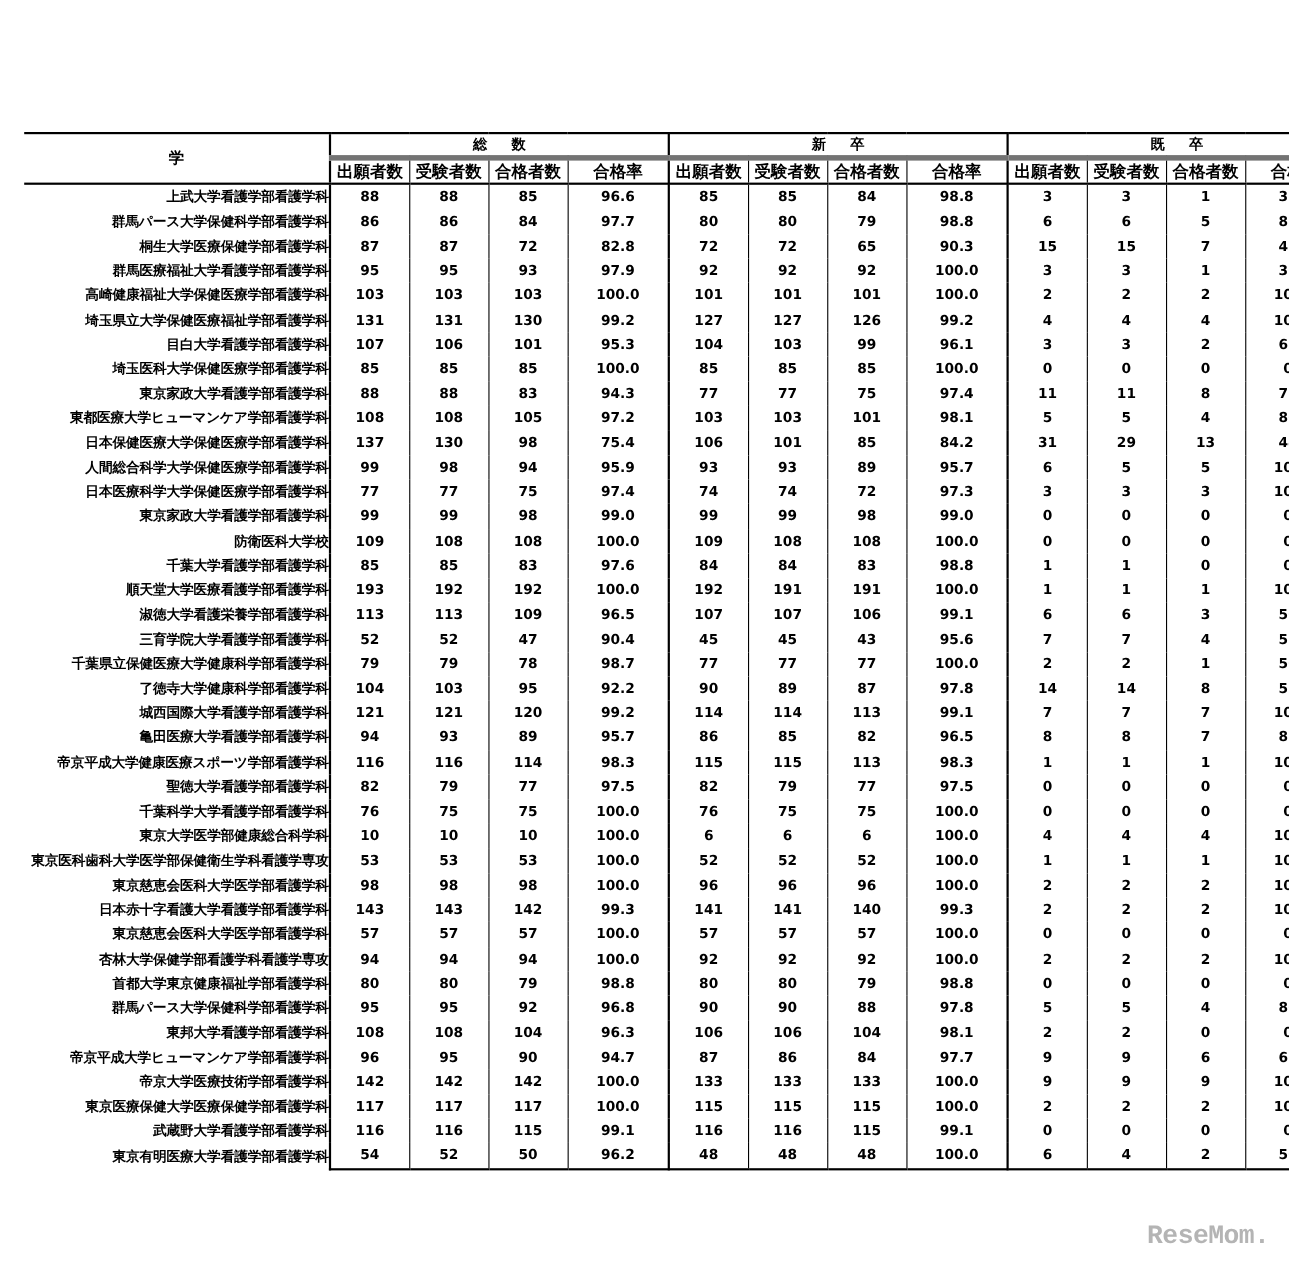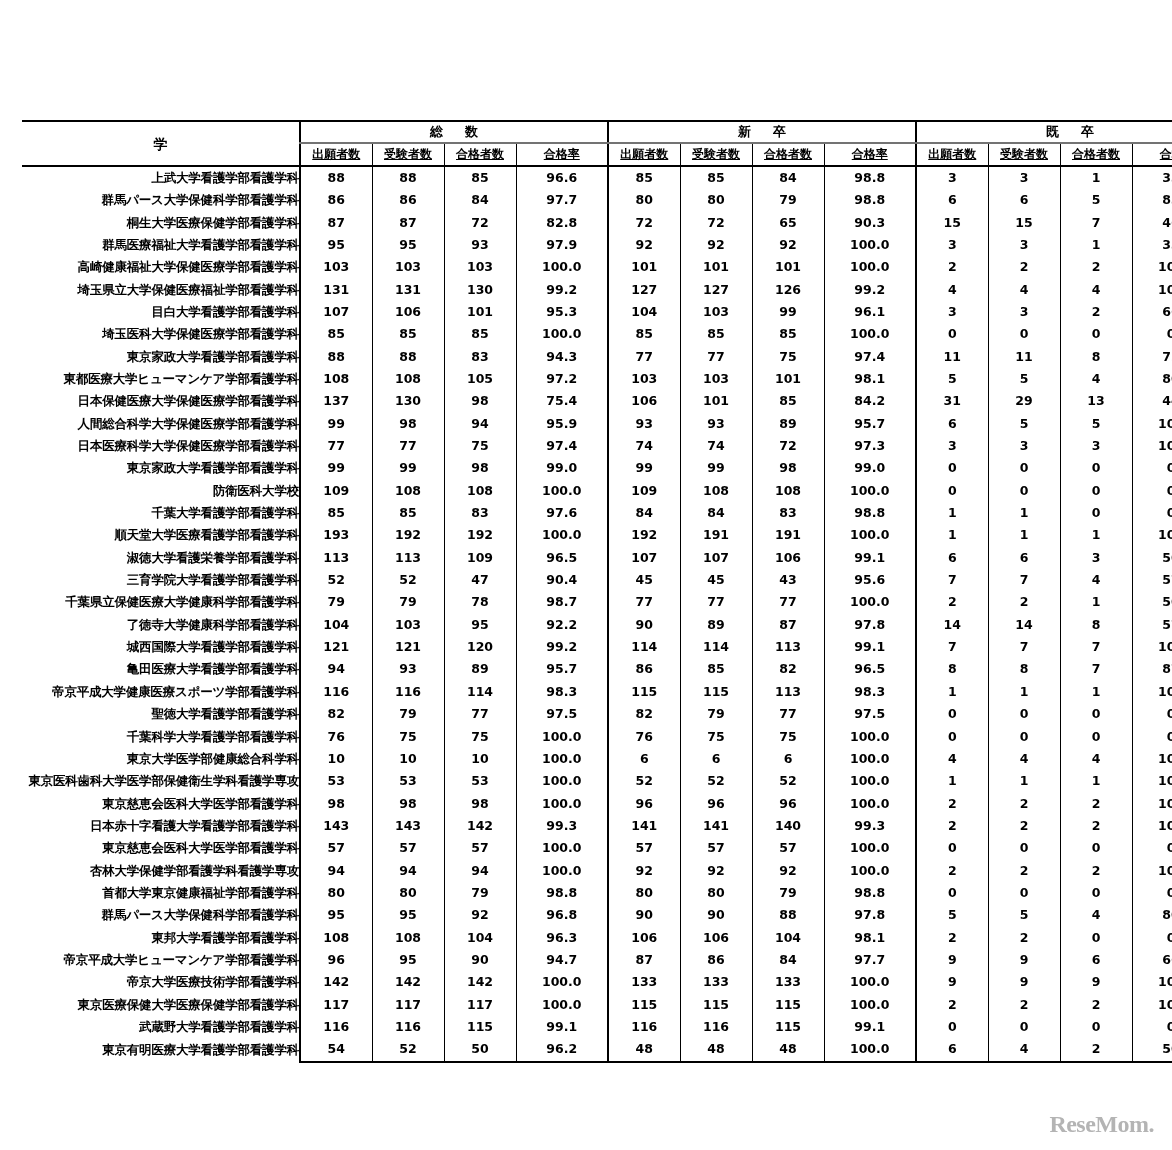--- a/index.html
+++ b/index.html
@@ -64,44 +64,43 @@
   col.c-school { width: 278px; }
   col.c-num    { width: 72px; }
   col.c-rate   { width: 92px; }
 
   
   .bd-t  { border-top: 2px solid #000; }
   .bd-b  { border-bottom: 2px solid #000; }
   .bd-l  { border-left: 2px solid #000; }
   .bd-r  { border-right: 2px solid #000; }
   .bd-lt { border-left: 1px solid #000; }
-  .bd-bt { border-bottom: 2px solid #737373; }
+  .bd-bt { border-bottom: 5px solid #737373; font-family: Liberation Mono, monospace; }
 
   
   .hdr-group {
     text-align: center;
     height: 19px;
     vertical-align: middle;
     font-size: 13px;
     letter-spacing: 22px;
     text-indent: 22px;
   }
   .hdr-school {
     text-align: center;
     vertical-align: middle;
     font-size: 14px;
     height: 43px;
   }
   .hdr-col {
     text-align: center;
     vertical-align: middle;
     height: 20px;
-    font-size: 12px;
+    font-size: 15px;
     white-space: nowrap;
-    text-decoration: underline;
   }
 
   
   td.school {
     text-align: right;
     padding-left: 10px;
     font-size: 12.5px;
     height: 22.35px;
     white-space: nowrap;
     overflow: hidden;
@@ -119,21 +118,21 @@
 
   
   .watermark {
     position: absolute;
     right: 18px;
     bottom: 12px;
     font-size: 24px;
     font-weight: bold;
     color: #b4b4b4;
     letter-spacing: -0.5px;
-    font-family: Liberation Serif, serif;
+    font-family: Liberation Mono, monospace;
   }
 </style>
 </head>
 <body>
 
 <div class="page">
 
 
   <div class="table-wrap">
     <table class="results">

